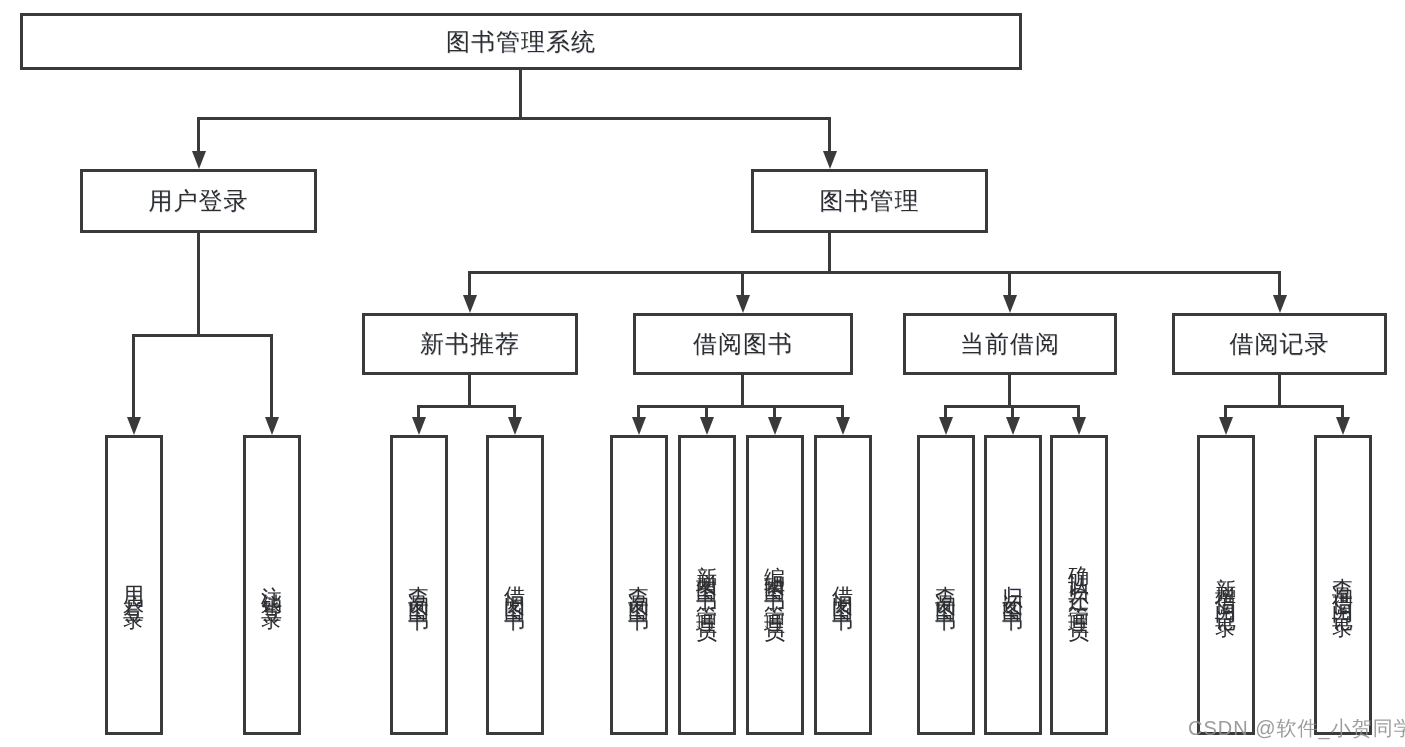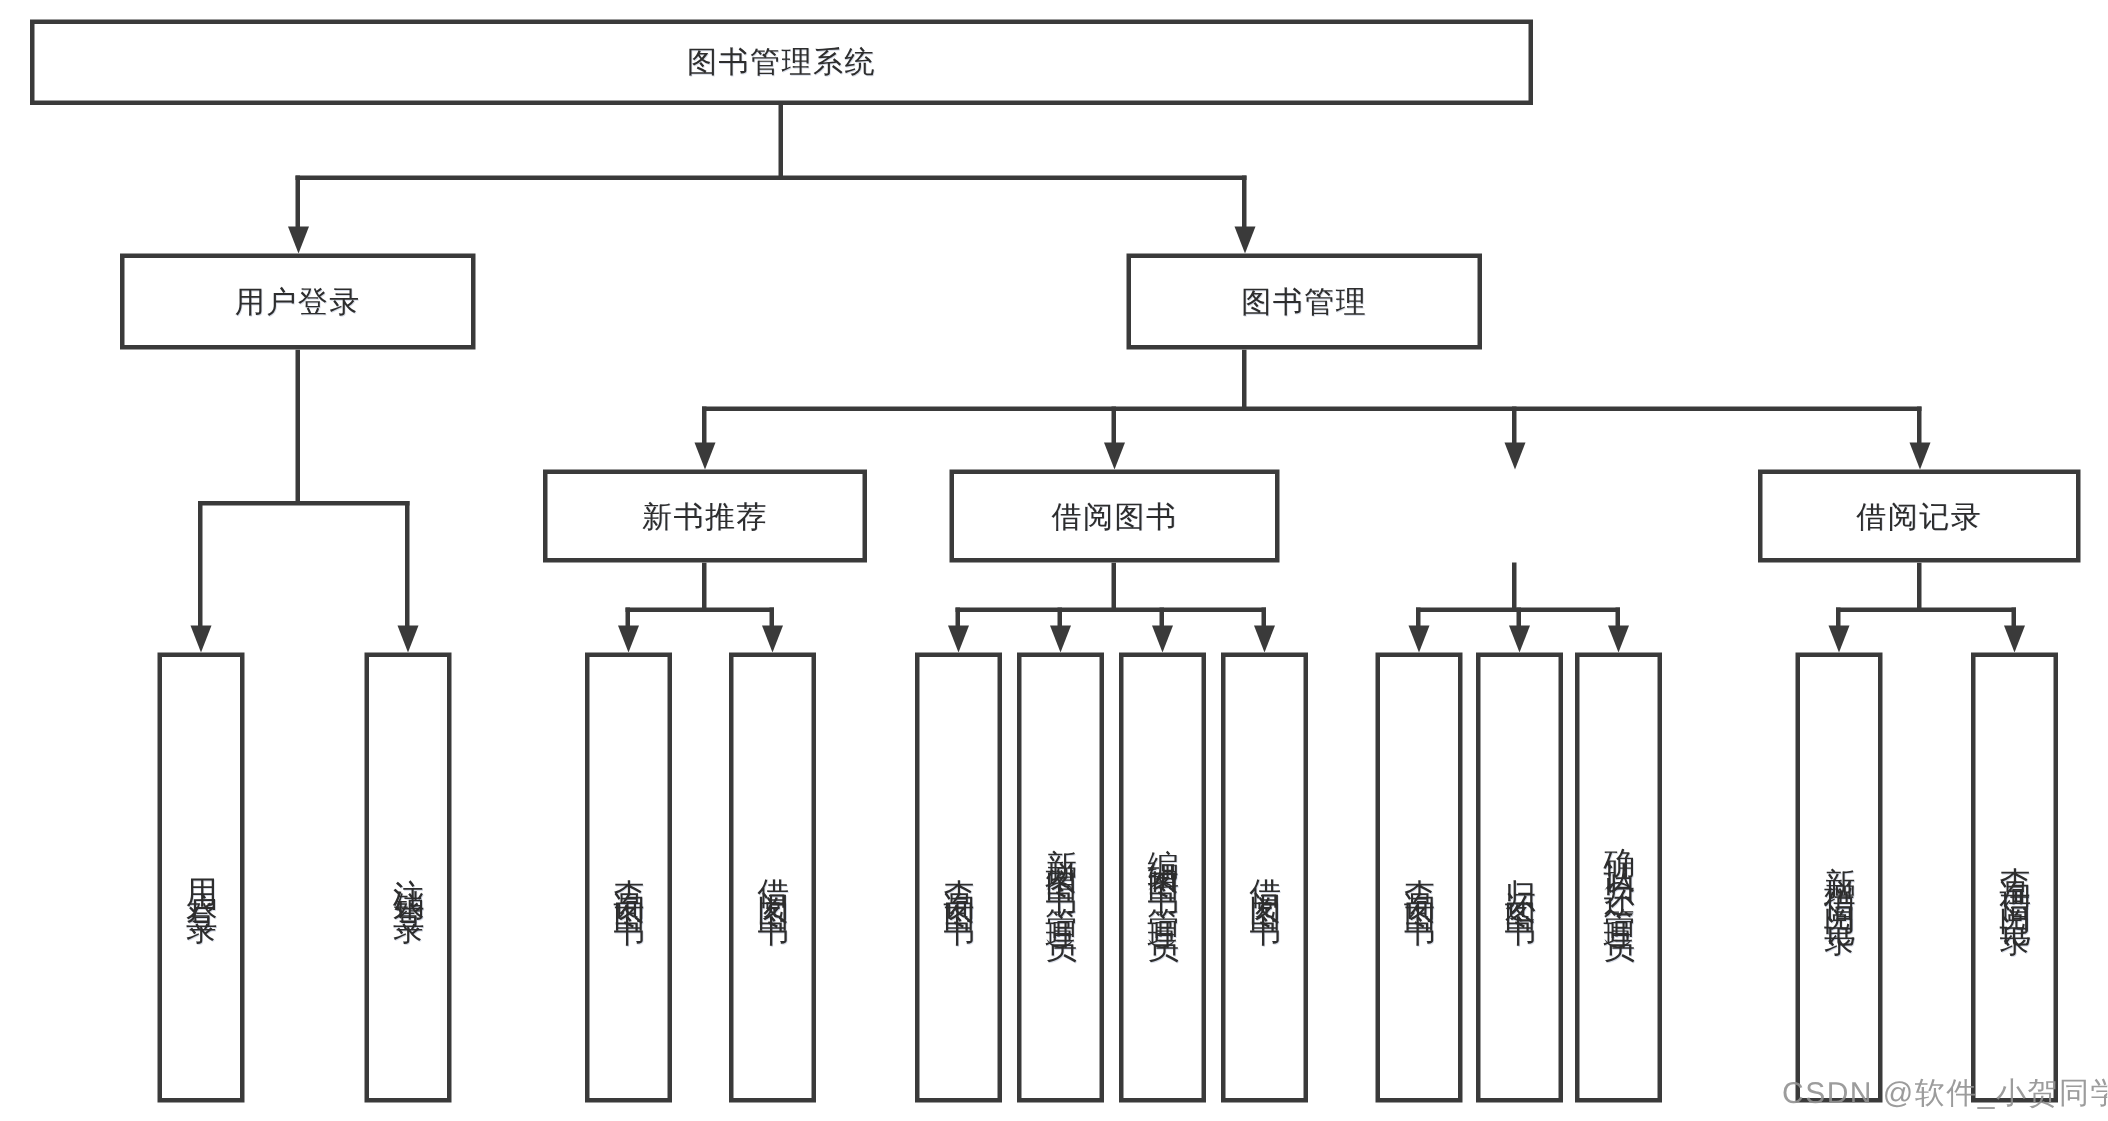--- a/index.html
+++ b/index.html
@@ -17,21 +17,21 @@
   }
   .node {
     position: absolute;
     box-sizing: border-box;
     border: 3px solid #3a3a3a;
     background: #ffffff;
     color: #2d2d2d;
     display: flex;
     align-items: center;
     justify-content: center;
-    font-size: 20px;
+    font-size: 24px;
     letter-spacing: 1px;
     text-shadow: 0.5px 0.5px 0 rgba(90,110,160,0.25);
   }
   .node-v {
     writing-mode: vertical-rl;
     text-orientation: mixed;
     font-size: 21px;
     letter-spacing: 8px;
     line-height: 1;
     padding: 4px 0;
@@ -133,20 +133,21 @@
   <div class="node" style="left:20px; top:13px; width:1002px; height:57px;">图书管理系统</div>
 
   <div class="node" style="left:80px; top:169px; width:237px; height:64px;">用户登录</div>
 
   <div class="node" style="left:711px; top:169px; width:237px; height:64px;margin-left:40px;">图书管理</div>
 
   <div class="node" style="left:362px; top:313px; width:216px; height:62px;">新书推荐</div>
 
   <div class="node" style="left:633px; top:313px; width:220px; height:62px;">借阅图书</div>
 
+  <div class="node" style="left:903px; top:313px; width:214px; height:62px;">当前借阅</div>
 
   <div class="node" style="left:1172px; top:313px; width:215px; height:62px;">借阅记录</div>
 
   <div class="node node-v" style="left:105px; top:435px; width:58px; height:300px;">用户登录</div>
 
   <div class="node node-v" style="left:243px; top:435px; width:58px; height:300px;">注销登录</div>
 
   <div class="node node-v" style="left:390px; top:435px; width:58px; height:300px;">查询图书</div>
 
   <div class="node node-v" style="left:486px; top:435px; width:58px; height:300px;">借阅图书</div>

